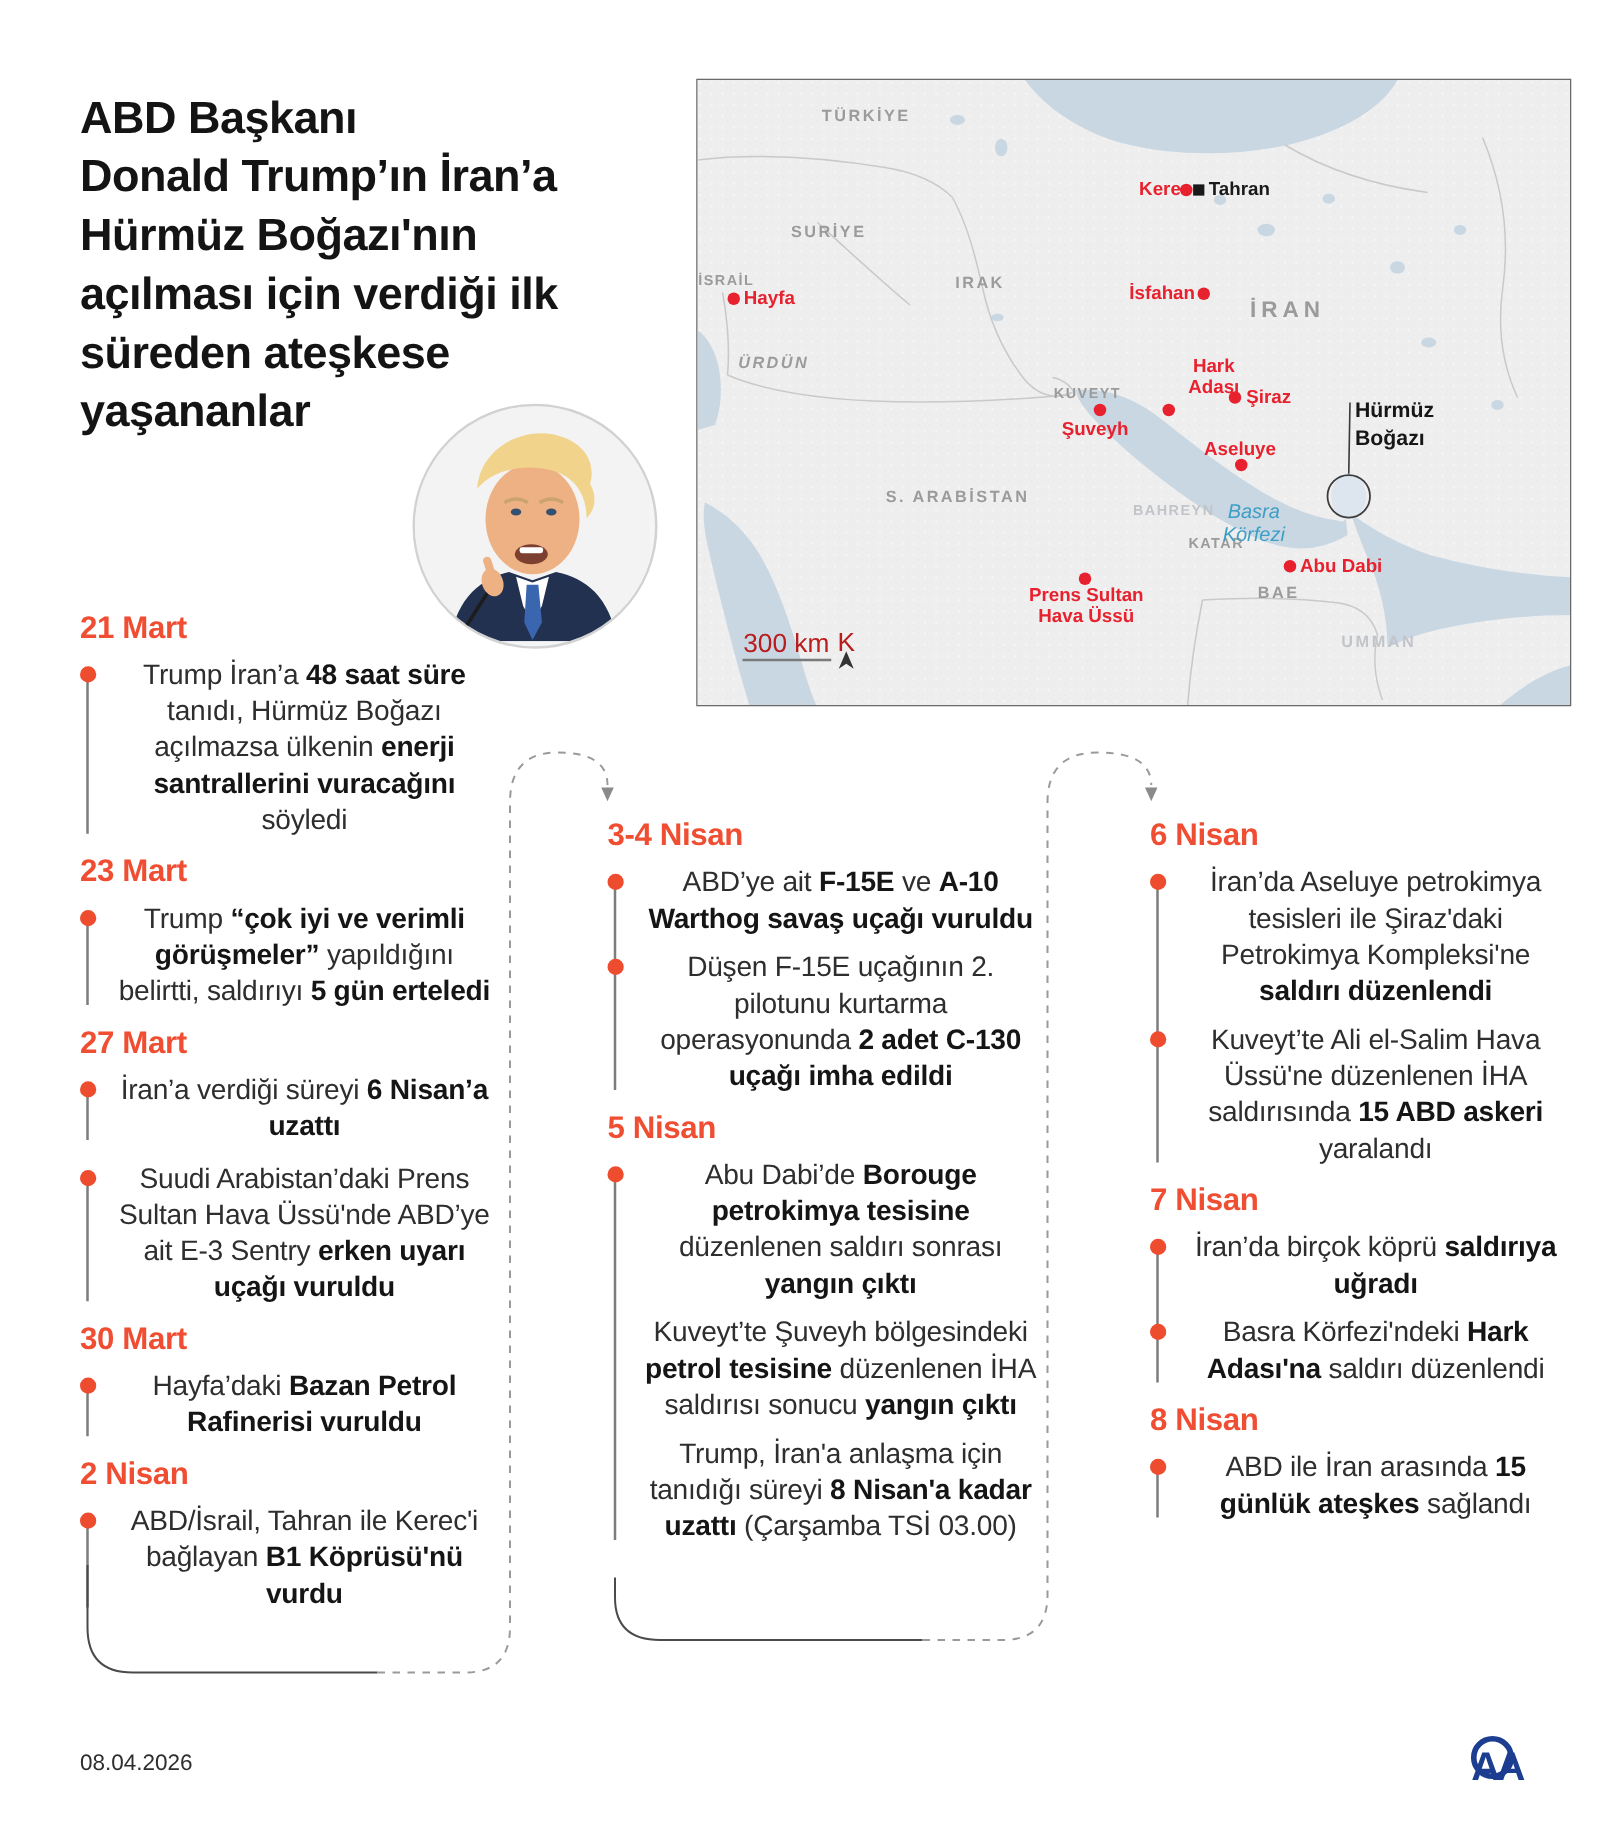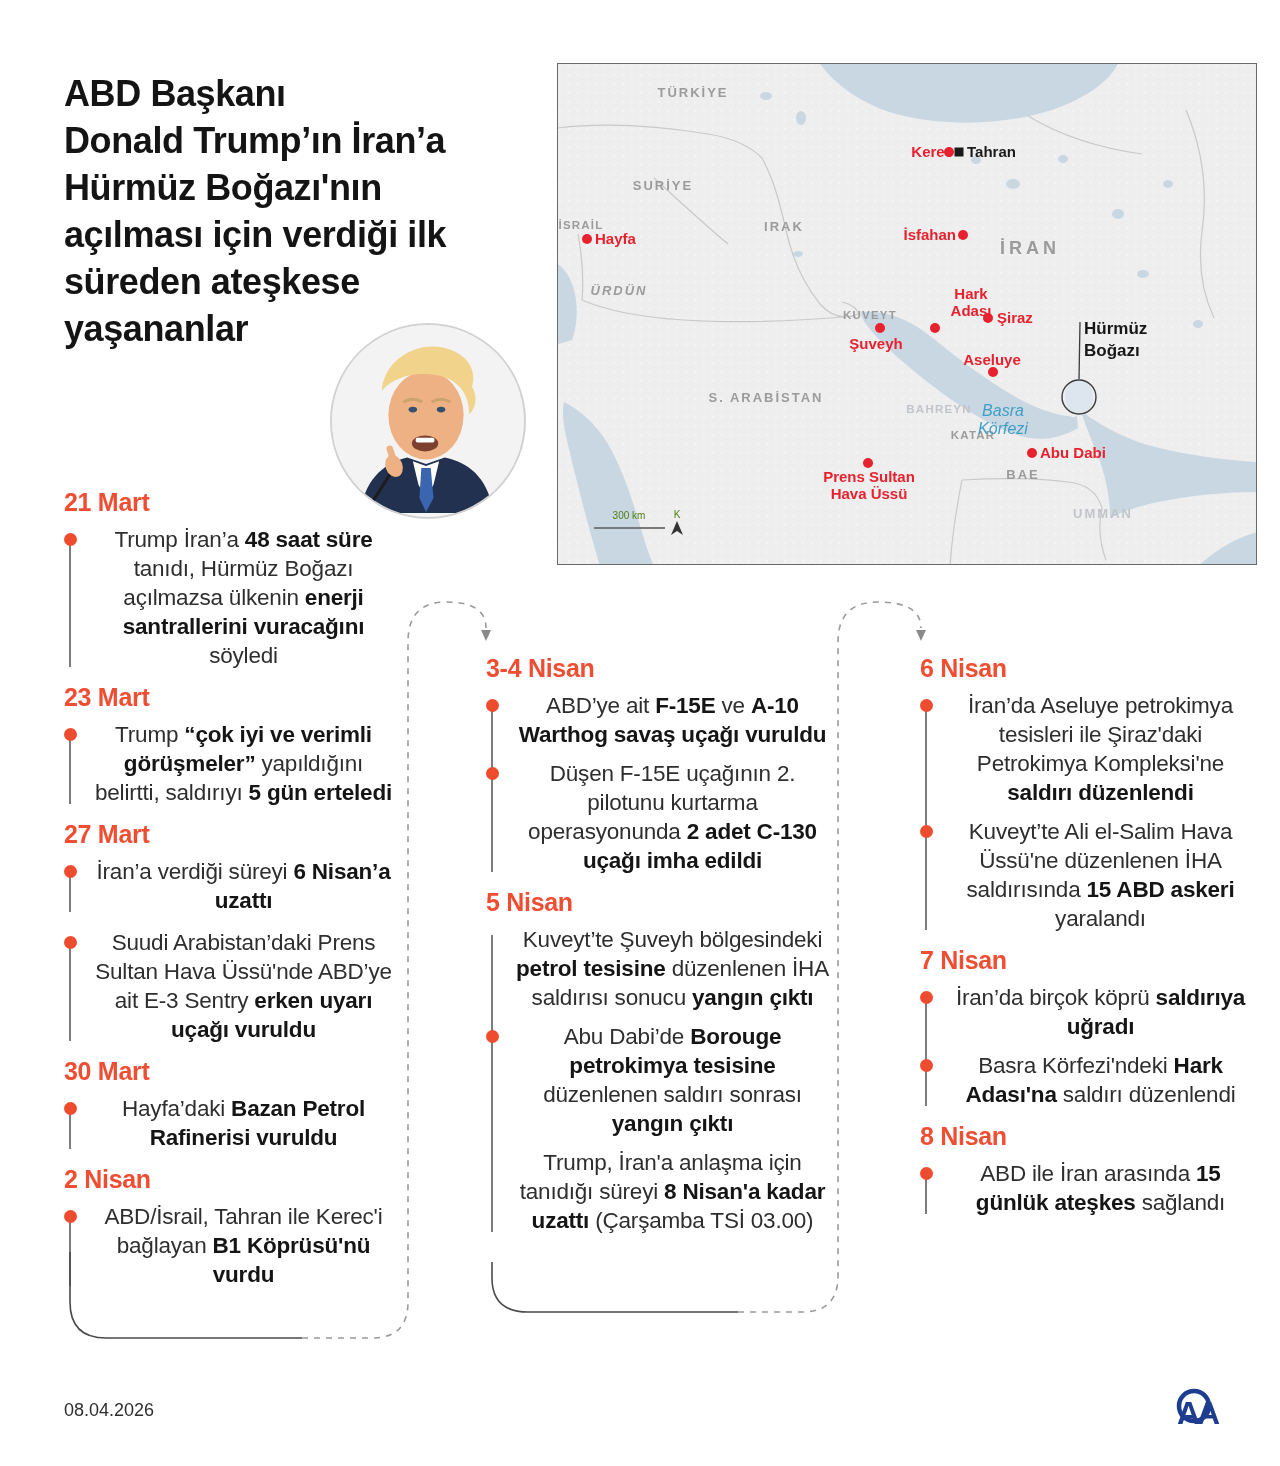--- a/index.html
+++ b/index.html
@@ -16,21 +16,21 @@
   .mlabel.al{transform:translate(0,-50%);text-align:left;}
   .mlabel.ar{transform:translate(-100%,-50%);text-align:right;}
   .city{color:#e8212e;font-weight:700;font-size:15px;}
   .city.black{color:#1a1a1a;}
   .country{color:#9b9b9b;font-weight:700;font-size:13px;letter-spacing:2px;white-space:nowrap;}
   .country.sm{font-size:11.5px;letter-spacing:1.2px;}
   .country.lg{font-size:18px;letter-spacing:4px;}
   .country.light{color:#c1c5ca;}
   .sea{color:#3f9ec5;font-style:italic;font-weight:400;font-size:16px;}
   .callout{color:#171717;font-weight:700;font-size:17px;text-align:left;line-height:1.3;}
-  .scale-label{color:#4d7c0f;font-size:10px;font-weight:400;}
+  .scale-label{color:#b91c1c;font-size:21px;font-weight:400;}
   .marker{position:absolute;transform:translate(-50%,-50%);}
   .marker.dot{width:10px;height:10px;border-radius:50%;background:#e8212e;}
   .marker.square{width:9px;height:9px;background:#1a1a1a;}
   
   #photo{position:absolute;left:330px;top:323px;width:192px;height:192px;border-radius:50%;
          border:2px solid #d2d2d2;overflow:hidden;background:#f5f5f5;}
   
   .tcol{position:absolute;}
   .section{margin-bottom:13px;}
   .date{color:#f04e33;font-size:25px;font-weight:700;margin:0 0 8px 0;letter-spacing:-.3px;}
@@ -219,22 +219,22 @@
       <div class="section">
         <h3 class="date">3-4 Nisan</h3>
         <div class="items">
           <div class="item b"><span>ABD’ye ait </span><span class="bold">F-15E</span><span> ve </span><span class="bold">A-10 Warthog savaş uçağı vuruldu</span></div>
           <div class="item b"><span>Düşen F-15E uçağının 2. pilotunu kurtarma operasyonunda </span><span class="bold">2 adet C-130 uçağı imha edildi</span></div>
         </div>
       </div>
       <div class="section">
         <h3 class="date">5 Nisan</h3>
         <div class="items">
+          <div class="item b"><span>Abu Dabi’de </span><span class="bold">Borouge petrokimya tesisine</span><span> düzenlenen saldırı sonrası </span><span class="bold">yangın çıktı</span></div>
           <div class="item"><span>Kuveyt’te Şuveyh bölgesindeki </span><span class="bold">petrol tesisine</span><span> düzenlenen İHA saldırısı sonucu </span><span class="bold">yangın çıktı</span></div>
-          <div class="item b"><span>Abu Dabi’de </span><span class="bold">Borouge petrokimya tesisine</span><span> düzenlenen saldırı sonrası </span><span class="bold">yangın çıktı</span></div>
           <div class="item"><span>Trump, İran'a anlaşma için tanıdığı süreyi </span><span class="bold">8 Nisan'a kadar uzattı</span><span> (Çarşamba TSİ 03.00)</span></div>
         </div>
       </div>
     </div>
   <div class="tcol" style="left:920px;top:654px;width:334px;">
       <div class="section">
         <h3 class="date">6 Nisan</h3>
         <div class="items">
           <div class="item b"><span>İran’da Aseluye petrokimya tesisleri ile Şiraz'daki Petrokimya Kompleksi'ne </span><span class="bold">saldırı düzenlendi</span></div>
           <div class="item b"><span>Kuveyt’te Ali el-Salim Hava Üssü'ne düzenlenen İHA saldırısında </span><span class="bold">15 ABD askeri</span><span> yaralandı</span></div>

